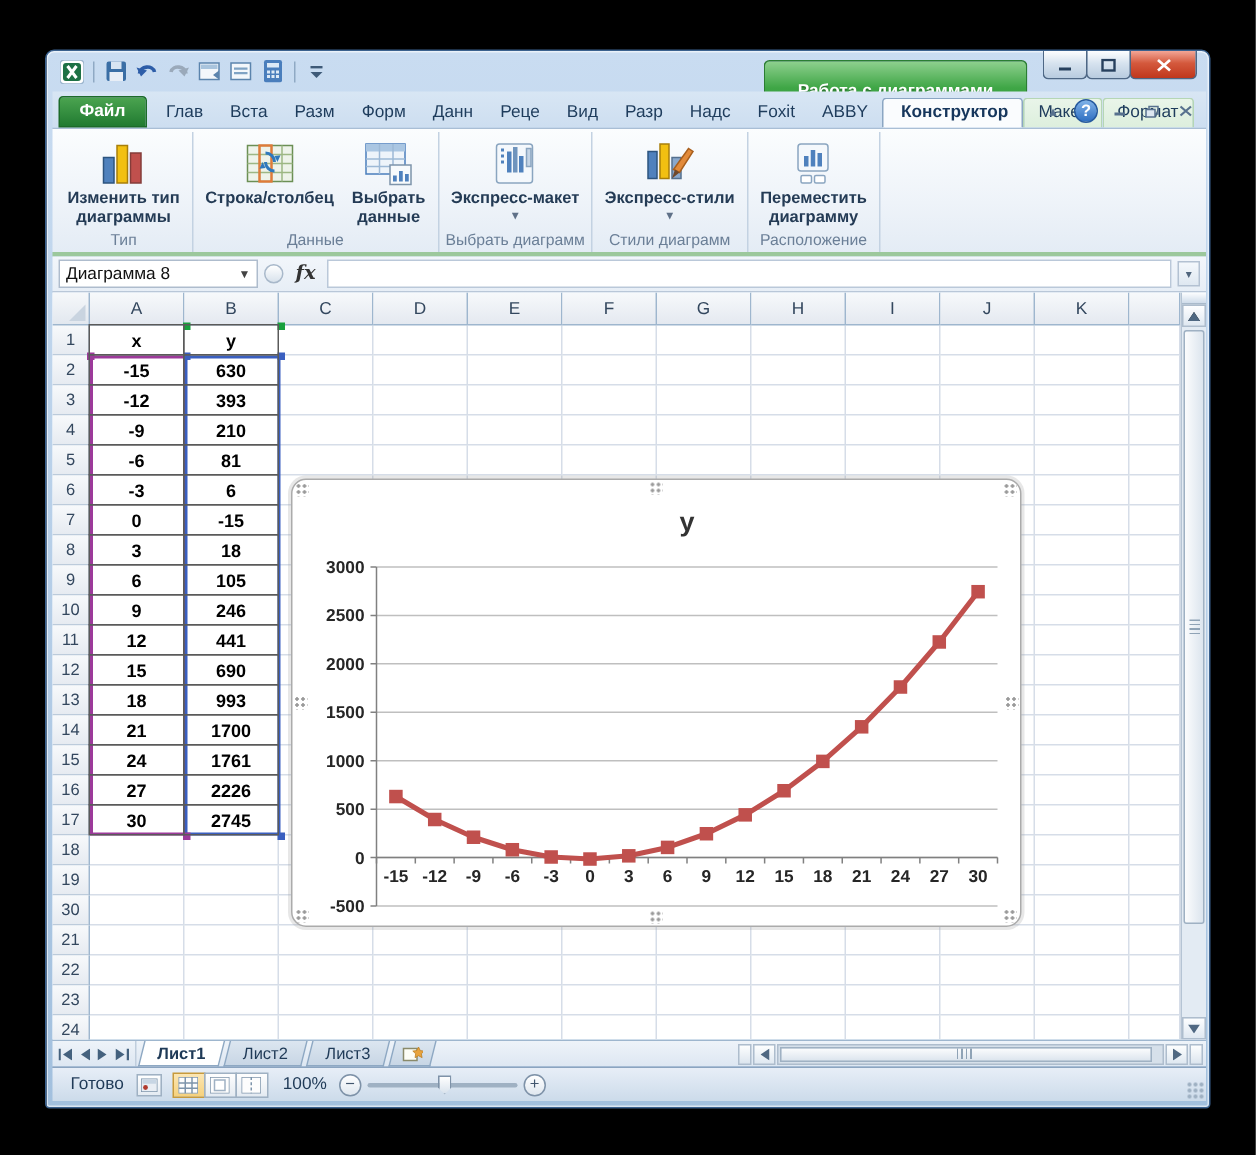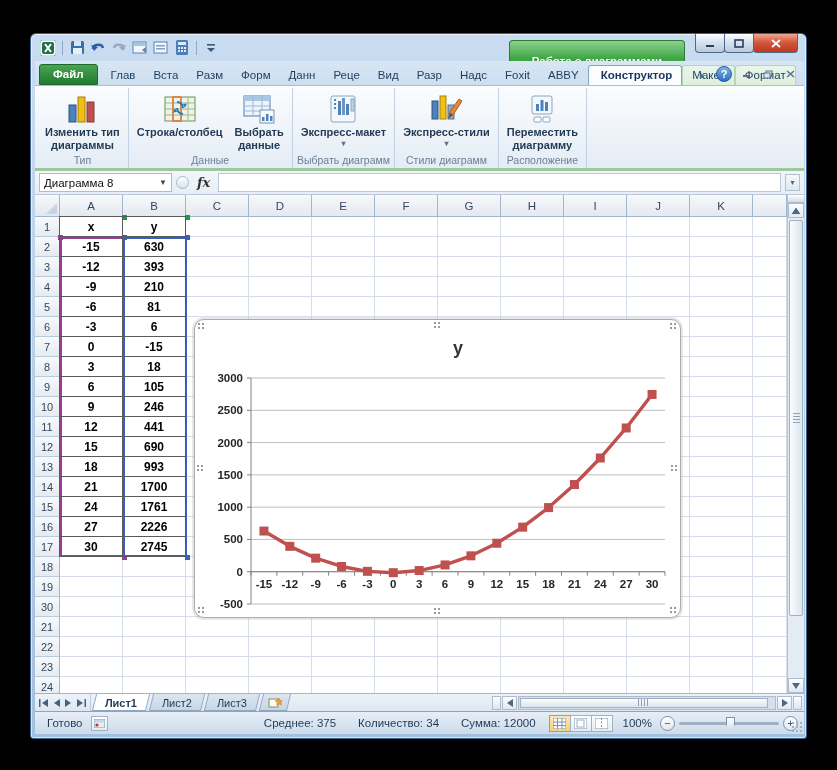--- a/index.html
+++ b/index.html
@@ -961,25 +961,20 @@
 
     <div class="statusbar">
       <div class="status-mode">Готово</div>
       <div class="macro-box">
         <svg width="11" height="9">
             <rect x="0" y="0" width="11" height="9" fill="#e9eef4" stroke="#7d94ab"></rect>
             <rect x="1" y="1" width="9" height="2.5" fill="#c8d6e4"></rect>
             <circle cx="3" cy="6" r="1.6" fill="#b03a2e"></circle>
           </svg>
       </div>
-      <div class="stats" id="status-stats">
-          <div>Среднее: 375</div>
-          <div>Количество: 34</div>
-          <div>Сумма: 12000</div>
-        </div>
       <div class="viewbtns" id="view-btns">
           <div class="vbtn sel">
             <svg width="13" height="11">
               <rect x="0" y="0" width="13" height="11" fill="#fdfdfd" stroke="#7d94ab"></rect>
               <path d="M0 4 H13 M0 7.5 H13 M4.5 0 V11 M9 0 V11" stroke="#7d94ab" stroke-width="1"></path>
             </svg>
           </div>
           <div class="vbtn">
             <svg width="13" height="11">
               <rect x="0" y="0" width="13" height="11" fill="#fdfdfd" stroke="#7d94ab"></rect>

